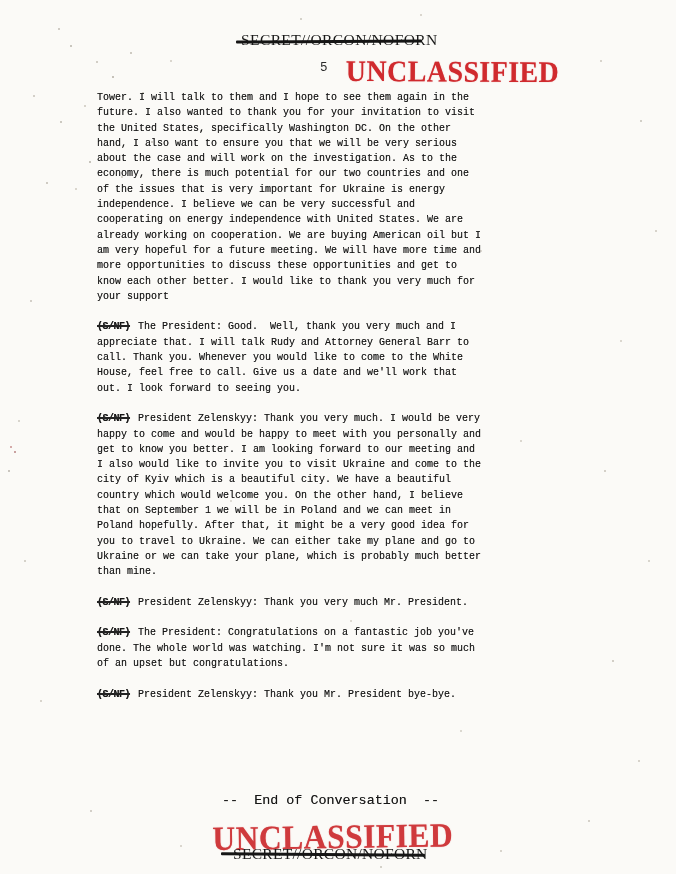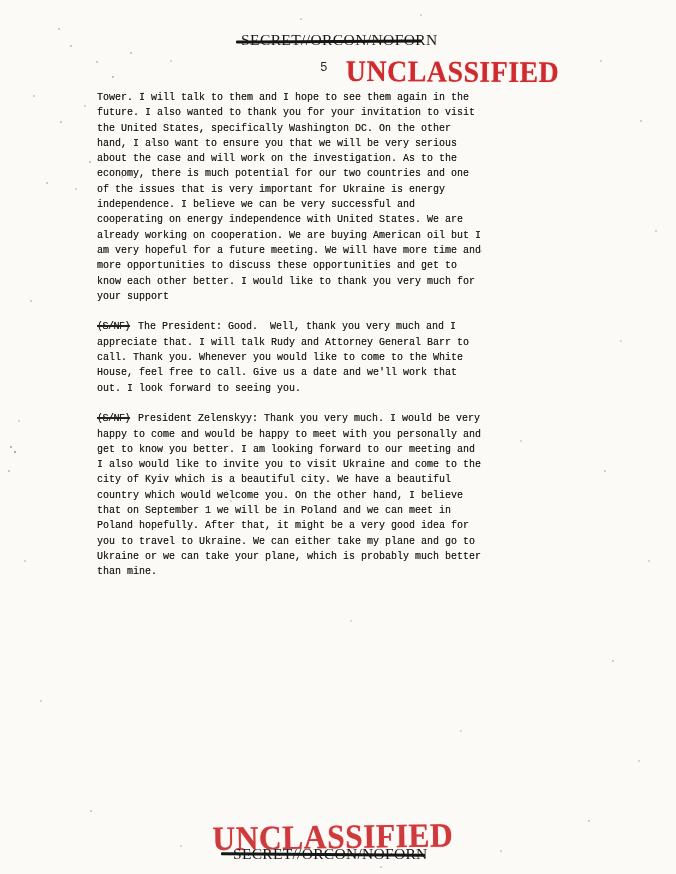--- a/index.html
+++ b/index.html
@@ -69,21 +69,21 @@
     font-size:10px;line-height:15.3px;
     color:#161616;
     text-shadow:0 0 0.4px rgba(0,0,0,0.5);
     margin-left:40px;
   }
   .para{margin:0 0 15.3px 0;white-space:pre-wrap;}
   .marker{
     text-decoration:line-through;
     text-decoration-thickness:2.4px;
     text-decoration-color:#232323;
-    font-weight:normal;
+    font-weight:bold;
     margin-right:8px;
     letter-spacing:-0.5px;
   }
   .speaker{
     text-underline-offset:3px;
     text-decoration-thickness:1.4px;
   }
   .end-line{
     position:absolute;left:222px;top:793px;
     font-size:13.4px;color:#161616;white-space:pre;
@@ -128,20 +128,26 @@
 happy to come and would be happy to meet with you personally and
 get to know you better. I am looking forward to our meeting and
 I also would like to invite you to visit Ukraine and come to the
 city of Kyiv which is a beautiful city. We have a beautiful
 country which would welcome you. On the other hand, I believe
 that on September 1 we will be in Poland and we can meet in
 Poland hopefully. After that, it might be a very good idea for
 you to travel to Ukraine. We can either take my plane and go to
 Ukraine or we can take your plane, which is probably much better
 than mine.</span></p>
+    <p class="para"><span class="marker">(S/NF)</span><span class="speaker">President Zelenskyy</span><span class="ptext">: Thank you very much Mr. President.</span></p>
+    <p class="para"><span class="marker">(S/NF)</span><span class="speaker">The President</span><span class="ptext">: Congratulations on a fantastic job you've
+done. The whole world was watching. I'm not sure it was so much
+of an upset but congratulations.</span></p>
+    <p class="para"><span class="marker">(S/NF)</span><span class="speaker">President Zelenskyy</span><span class="ptext">: Thank you Mr. President bye-bye.</span></p>
   </div>
 
+  <div class="end-line">--  End of Conversation  --</div>
 
   <div class="ftr-secret">SECRET//ORCON/NOFORN</div>
   <div class="stamp stamp-bottom">UNCLASSIFIED</div>
   <div class="strike-line strike-bottom"></div>
 
 </div>
 
 </body></html>

